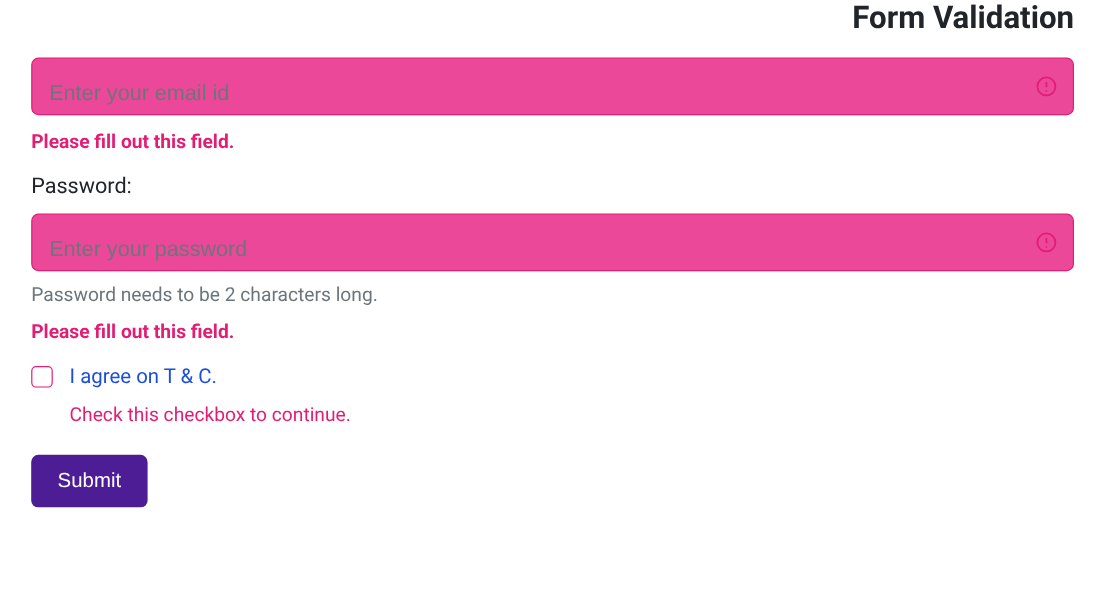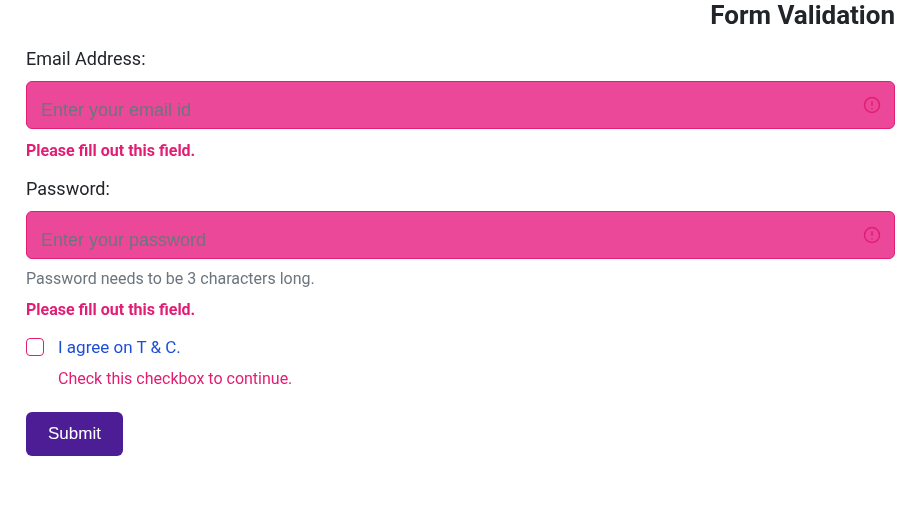--- a/index.html
+++ b/index.html
@@ -111,21 +111,20 @@
     }
   </style>
 </head>
 <body>
 
 
 
 <h2 class="title">Form Validation</h2>
 
 <div class="form-group">
-  <label class="field-label">Email Address:</label>
   <div class="input-wrap">
     <input type="text" class="text-input" placeholder="Enter your email id" style="">
     <span class="error-icon">
       <svg viewBox="0 0 24 24" fill="none" stroke="#e11d74" stroke-width="2">
         <circle cx="12" cy="12" r="10"></circle>
         <line x1="12" y1="7" x2="12" y2="13"></line>
         <circle cx="12" cy="17" r="1" fill="#e11d74" stroke="none"></circle>
       </svg>
     </span>
   </div>
@@ -137,21 +136,21 @@
   <div class="input-wrap">
     <input type="password" class="text-input" placeholder="Enter your password" style="">
     <span class="error-icon">
       <svg viewBox="0 0 24 24" fill="none" stroke="#e11d74" stroke-width="2">
         <circle cx="12" cy="12" r="10"></circle>
         <line x1="12" y1="7" x2="12" y2="13"></line>
         <circle cx="12" cy="17" r="1" fill="#e11d74" stroke="none"></circle>
       </svg>
     </span>
   </div>
-  <div class="help-text">Password needs to be 3 characters long.</div>
+  <div class="help-text">Password needs to be 2 characters long.</div>
   <div class="error-text">Please fill out this field.</div>
 </div>
 
 <div class="form-group">
   <div class="checkbox-row">
     <div class="checkbox-box"></div>
     <span class="checkbox-label">I agree on T &amp; C.</span>
   </div>
   <div class="checkbox-error">Check this checkbox to continue.</div>
 </div>

